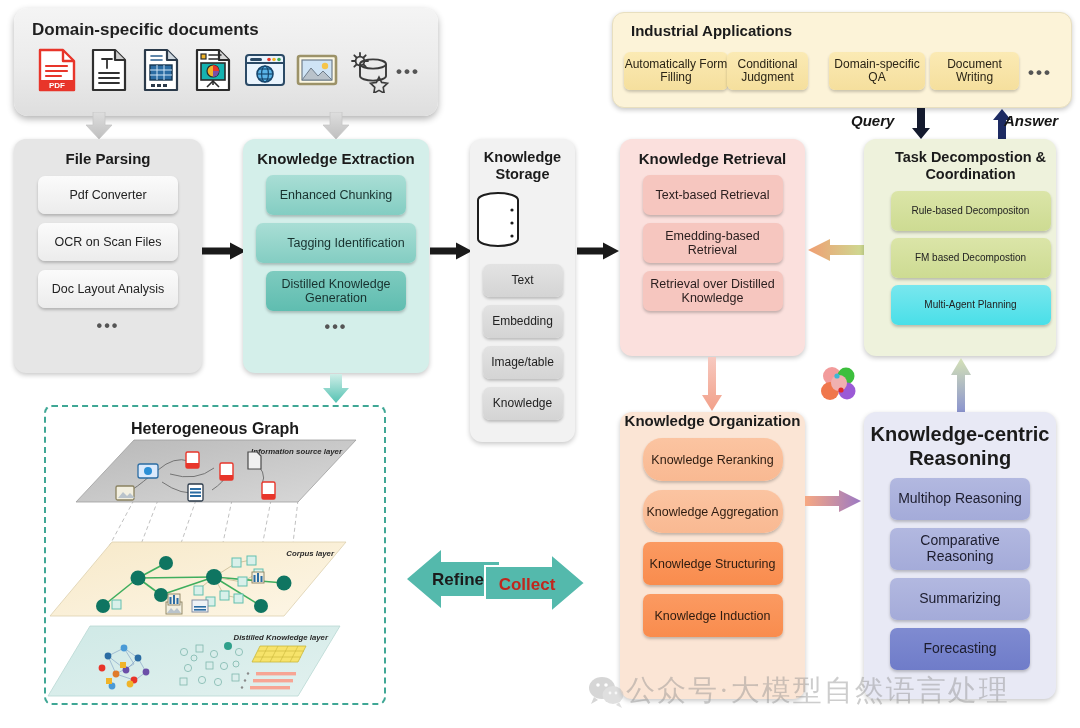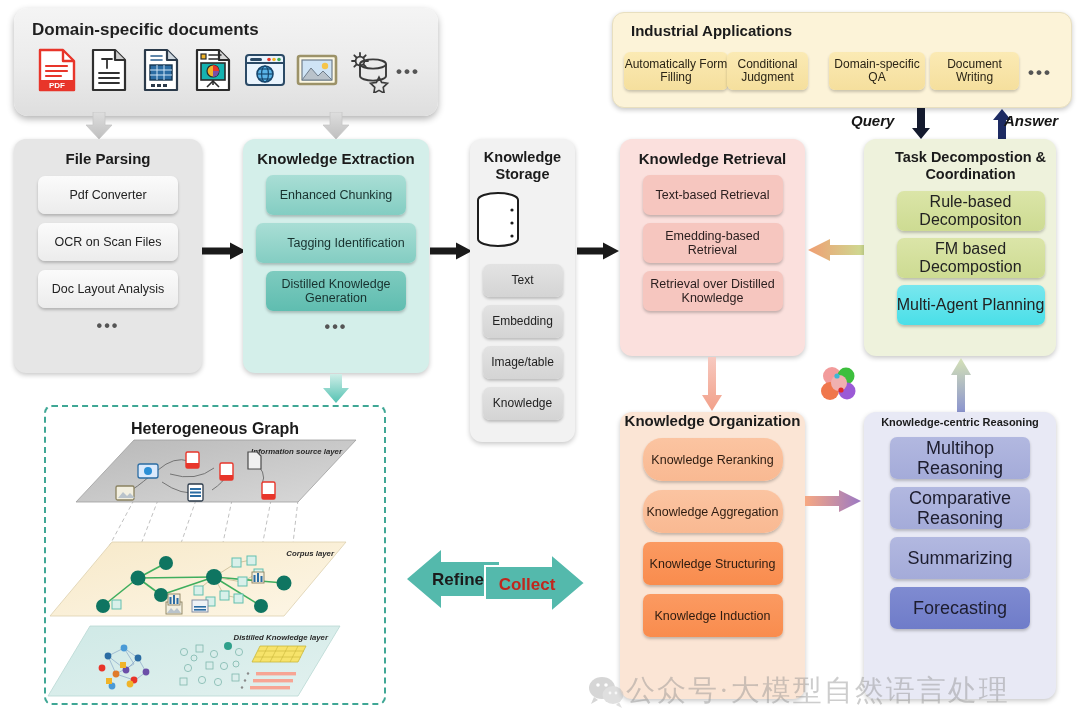--- a/index.html
+++ b/index.html
@@ -45,21 +45,21 @@
 
   
   #knowledge-retrieval{left:620px;top:139px;width:185px;height:217px;background:#fbe0dd;}
   #knowledge-retrieval .panel-title{font-size:15px;margin-top:11px;}
   #knowledge-retrieval .chip{margin:8px auto 0;width:140px;height:40px;font-size:12.5px;
      background:#f6c6bf;color:#2c2020;}
 
   
   #task-decomposition{left:864px;top:139px;width:192px;height:217px;background:#eef2dc;padding-left:21px;}
   #task-decomposition .panel-title{font-size:14.5px;margin-top:10px;line-height:1.2;}
-  #task-decomposition .chip{margin:7px auto 0;width:148px;height:40px;font-size:16px;color:#222;}
+  #task-decomposition .chip{margin:7px auto 0;width:160px;height:40px;font-size:10px;color:#222;}
   .td1,.td2{background:linear-gradient(180deg,#dbe5a8,#cddb92);}
   .td3{background:linear-gradient(180deg,#79e7ee,#49dfe8);}
 
   
   #industrial-apps{left:612px;top:12px;width:460px;height:96px;background:#fcf3d8;
      border:1px solid #e8dfbf;}
   #industrial-apps .panel-title{text-align:left;margin:9px 0 0 18px;font-size:15px;}
   .ia-chip{top:52px;height:38px;font-size:12px;border-radius:6px;
      background:linear-gradient(180deg,#fbeab4,#f5df9d);color:#2a2416;
      display:flex;align-items:center;justify-content:center;text-align:center;line-height:1.12;
@@ -68,22 +68,22 @@
 
   
   #knowledge-organization{left:620px;top:412px;width:185px;height:287px;background:#fbe5d5;}
   #knowledge-organization .panel-title{font-size:15px;}
   #knowledge-organization .chip{margin:9px auto 0;width:140px;height:43px;font-size:12.5px;color:#2c1b10;}
   .ko1,.ko2{background:linear-gradient(180deg,#fbc4a1,#f9b992);border-radius:19px;}
   .ko3,.ko4{background:linear-gradient(180deg,#fb9a62,#f98c4d);}
 
   
   #kc-reasoning{left:864px;top:412px;width:192px;height:287px;background:#e8e9f5;}
-  #kc-reasoning .panel-title{font-size:11px;margin-top:4px;line-height:1.2;}
-  #kc-reasoning .chip{margin:8px auto 1px;width:140px;height:42px;font-size:18px;color:#1d1d2e;}
+  #kc-reasoning .panel-title{font-size:20px;margin-top:10px;line-height:1.2;}
+  #kc-reasoning .chip{margin:8px auto 1px;width:140px;height:42px;font-size:14px;color:#1d1d2e;}
   .kr1,.kr2,.kr3{background:linear-gradient(180deg,#b2b8e0,#a4abd9);}
   .kr4{background:linear-gradient(180deg,#7f8bd1,#6f7cc9);}
 
   
   #hetero-graph{left:44px;top:405px;width:342px;height:300px;border:2px dashed #3fa795;
      border-radius:8px;background:#ffffff;}
   #hg-title{text-align:center;margin-top:13px;font-size:16px;font-weight:bold;color:#1b1b1b;}
 
   
   #refine-collect{left:403px;top:540px;width:200px;height:78px;}

